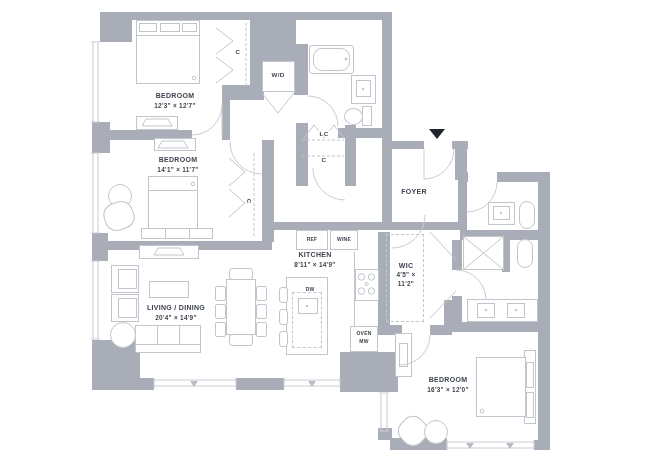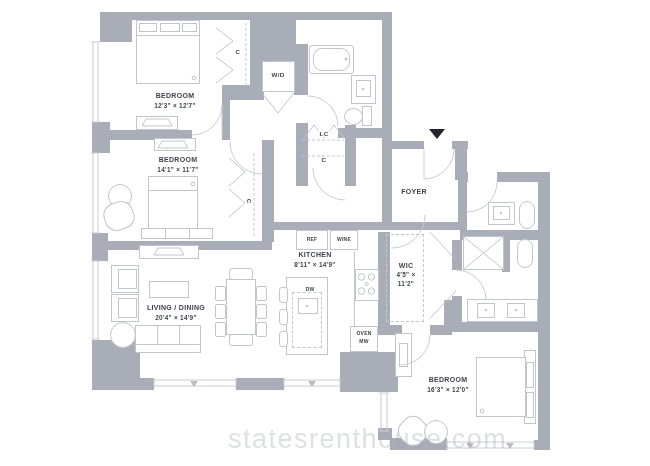--- a/index.html
+++ b/index.html
@@ -242,14 +242,13 @@
   <div class="lbl sm bg" style="left:324px;top:131px">LC</div>
   <div class="lbl sm bg" style="left:324px;top:157px">C</div>
   <div class="lbl sm" style="left:278px;top:72px">W/D</div>
 
   <div class="lbl xs" style="left:312px;top:237px">REF</div>
   <div class="lbl xs" style="left:344px;top:237px">WINE</div>
   <div class="lbl xs" style="left:310px;top:287px">DW</div>
   <div class="lbl xs" style="left:364px;top:331px">OVEN</div>
   <div class="lbl xs" style="left:364px;top:339px">MW</div>
 
-  <div class="wm" style="left:228px;top:426px">statesrenthouse.com</div>
 </div>
 
 </body></html>

